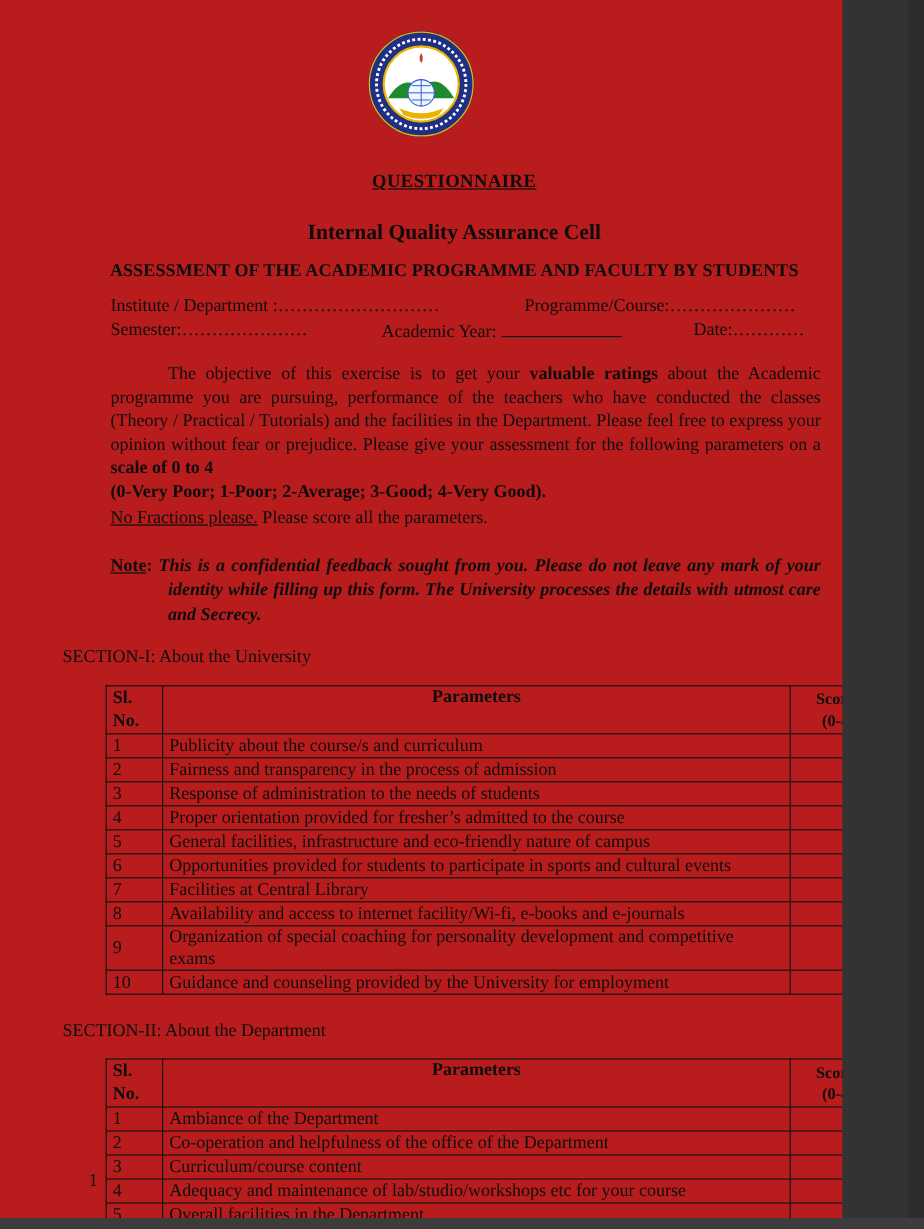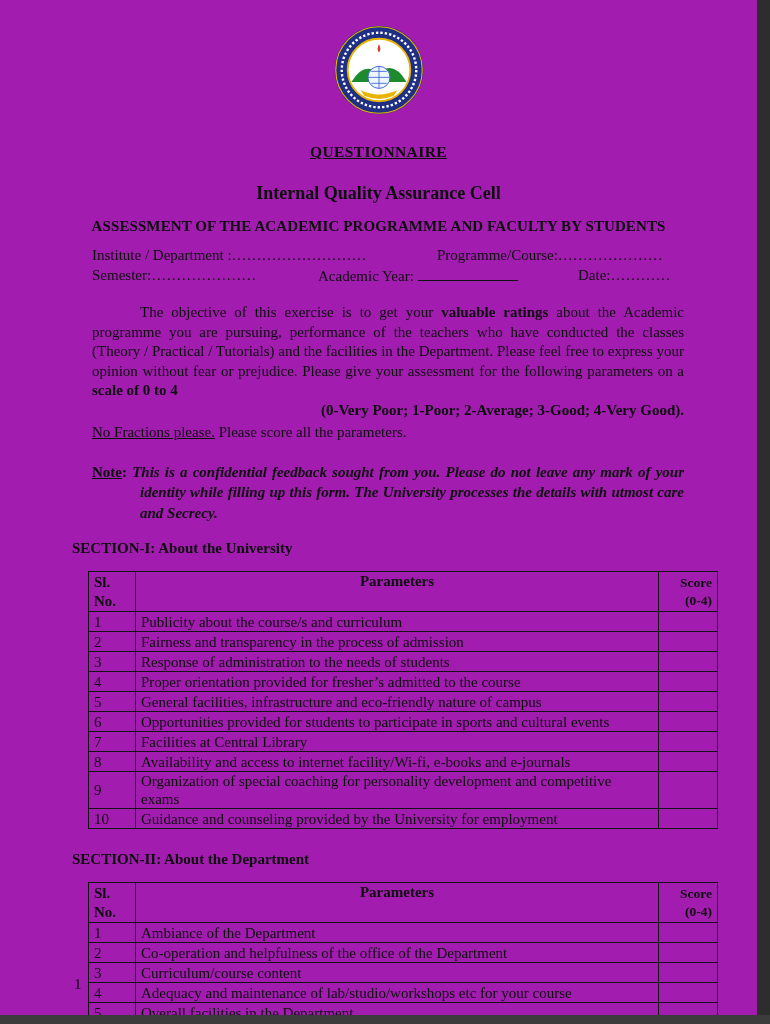--- a/index.html
+++ b/index.html
@@ -5,41 +5,41 @@
 <style>
   html,body{margin:0;padding:0;}
   body{
     width:770px;height:1024px;position:relative;
     background:#333333;
     font-family:"Liberation Serif","DejaVu Serif",serif;
     color:#0d0d0d;
     -webkit-font-smoothing:antialiased;
   }
   .page{
-    position:absolute;left:0;top:0;width:757px;height:1015px;
-    background:#a21caf;overflow:hidden;
+    position:absolute;left:0;top:0;width:702px;height:1015px;
+    background:#b91c1c;overflow:hidden;
   }
   .logo-wrap{margin-top:24px;display:flex;justify-content:center;}
   .centered{width:757px;text-align:center;}
   .doc-title{margin-top:27px;font-size:15.5px;font-weight:bold;letter-spacing:.4px;}
   .u{text-decoration:underline;}
   .subtitle{margin-top:22px;font-size:18px;font-weight:bold;}
   .assessment{margin-top:14px;font-size:15px;font-weight:bold;letter-spacing:.1px;}
   .text-block{margin-left:92px;width:592px;font-size:15px;}
   .table-block{margin-left:88px;width:630px;}
   .fieldlines{margin-top:12px;}
   .line{position:relative;height:20px;}
   .abs{position:absolute;top:0;white-space:nowrap;}
   .blank-line{display:inline-block;width:100px;border-bottom:1.2px solid #111;height:13px;margin-left:4px;}
   .intro{margin:16px 0 0 0;text-align:justify;text-indent:48px;line-height:19.5px;}
-  .scale-line{margin-top:1px;text-align:right;font-weight:bold;}
+  .scale-line{margin-top:1px;text-align:left;font-weight:bold;}
   .no-fractions{margin-top:5px;}
   .note{margin:21px 0 0 0;line-height:20.5px;padding-left:48px;text-indent:-48px;text-align:justify;}
   .note i{font-weight:bold;}
-  .section-title{margin-top:17px;margin-left:72px;font-size:15px;font-weight:bold;}
+  .section-title{margin-top:17px;margin-left:52px;font-size:15px;font-weight:normal;}
   table{border-collapse:collapse;width:630px;font-size:15px;margin-top:14px;table-layout:fixed;}
   th,td{border:1.5px solid #141414;padding:0 5px;}
   td{height:19px;line-height:18px;}
   .c-no{width:36px;text-align:left;}
   .c-score{width:48px;}
   .th-sl{text-align:left;font-size:15px;line-height:19px;vertical-align:top;padding-top:1px;}
   .th-param{text-align:center;font-size:15px;vertical-align:top;padding-top:1px;}
   .th-score{text-align:right;font-size:13.5px;line-height:18px;vertical-align:top;padding-top:2px;font-weight:bold;}
   .page-number{position:absolute;left:74px;top:976px;font-size:15px;}
   .edge-right{position:absolute;left:757px;top:0;width:13px;height:1024px;background:#2d2d2d;}

